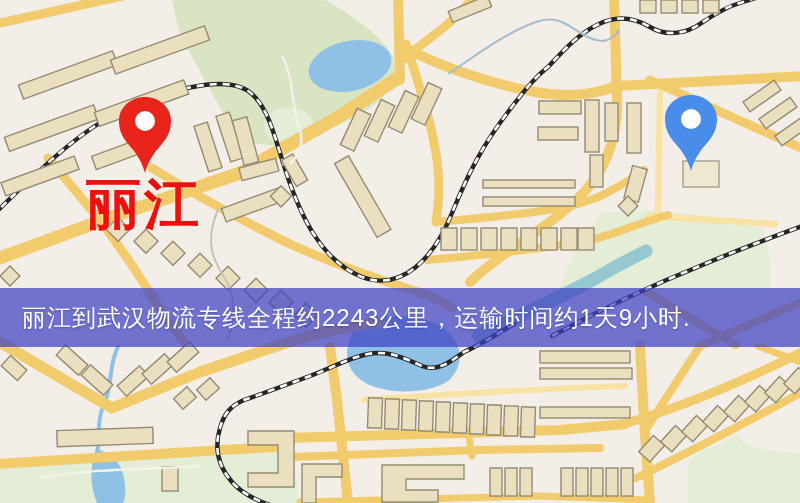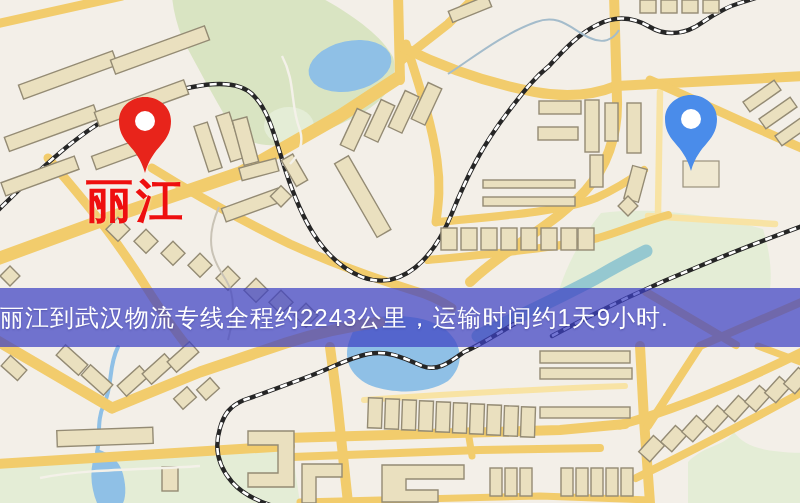--- a/index.html
+++ b/index.html
@@ -24,34 +24,34 @@
   .fp{stroke:#c9c3b6;stroke-width:2;fill:none;}
   .fpw{stroke:#f4f1e9;stroke-width:2.4;fill:none;}
   .fpb{stroke:#a4bccb;stroke-width:2;fill:none;}
   
   .pin{position:absolute;z-index:20;}
   .pin-origin .pin-body{fill:var(--pin-origin,#e8241b);}
   .pin-dest .pin-body{fill:var(--pin-dest,#4a8cea);}
   .pin .pin-hole{fill:#ffffff;}
   
   .city-label{
-    position:absolute;z-index:21;font-size:47px;font-weight:bold;line-height:1;
+    position:absolute;z-index:21;font-size:55px;font-weight:bold;line-height:1;
     letter-spacing:3px;text-shadow:0 0 3px rgba(255,255,255,.55);white-space:nowrap;
   }
   .city-label.origin{left:86px;top:177px;color:var(--label-origin,#ee0f0f);}
   .city-label.dest{left:634px;top:178px;color:var(--label-dest,#2d50d5);}
   
   .banner{
     position:absolute;left:0;top:288px;width:800px;height:59px;z-index:30;
     background:var(--banner-bg,#4448c7cc);
     display:flex;align-items:center;
   }
   .banner-text{
     color:var(--banner-text,#fff);font-size:24px;letter-spacing:1px;
-    white-space:nowrap;
+    padding-left:22px;white-space:nowrap;
     text-shadow:0 1px 2px rgba(30,30,110,.35);
   }
 </style>
 </head>
 <body>
 
 <div class="stage">
 
   <svg class="map" width="800" height="503" viewBox="0 0 800 503">
 

